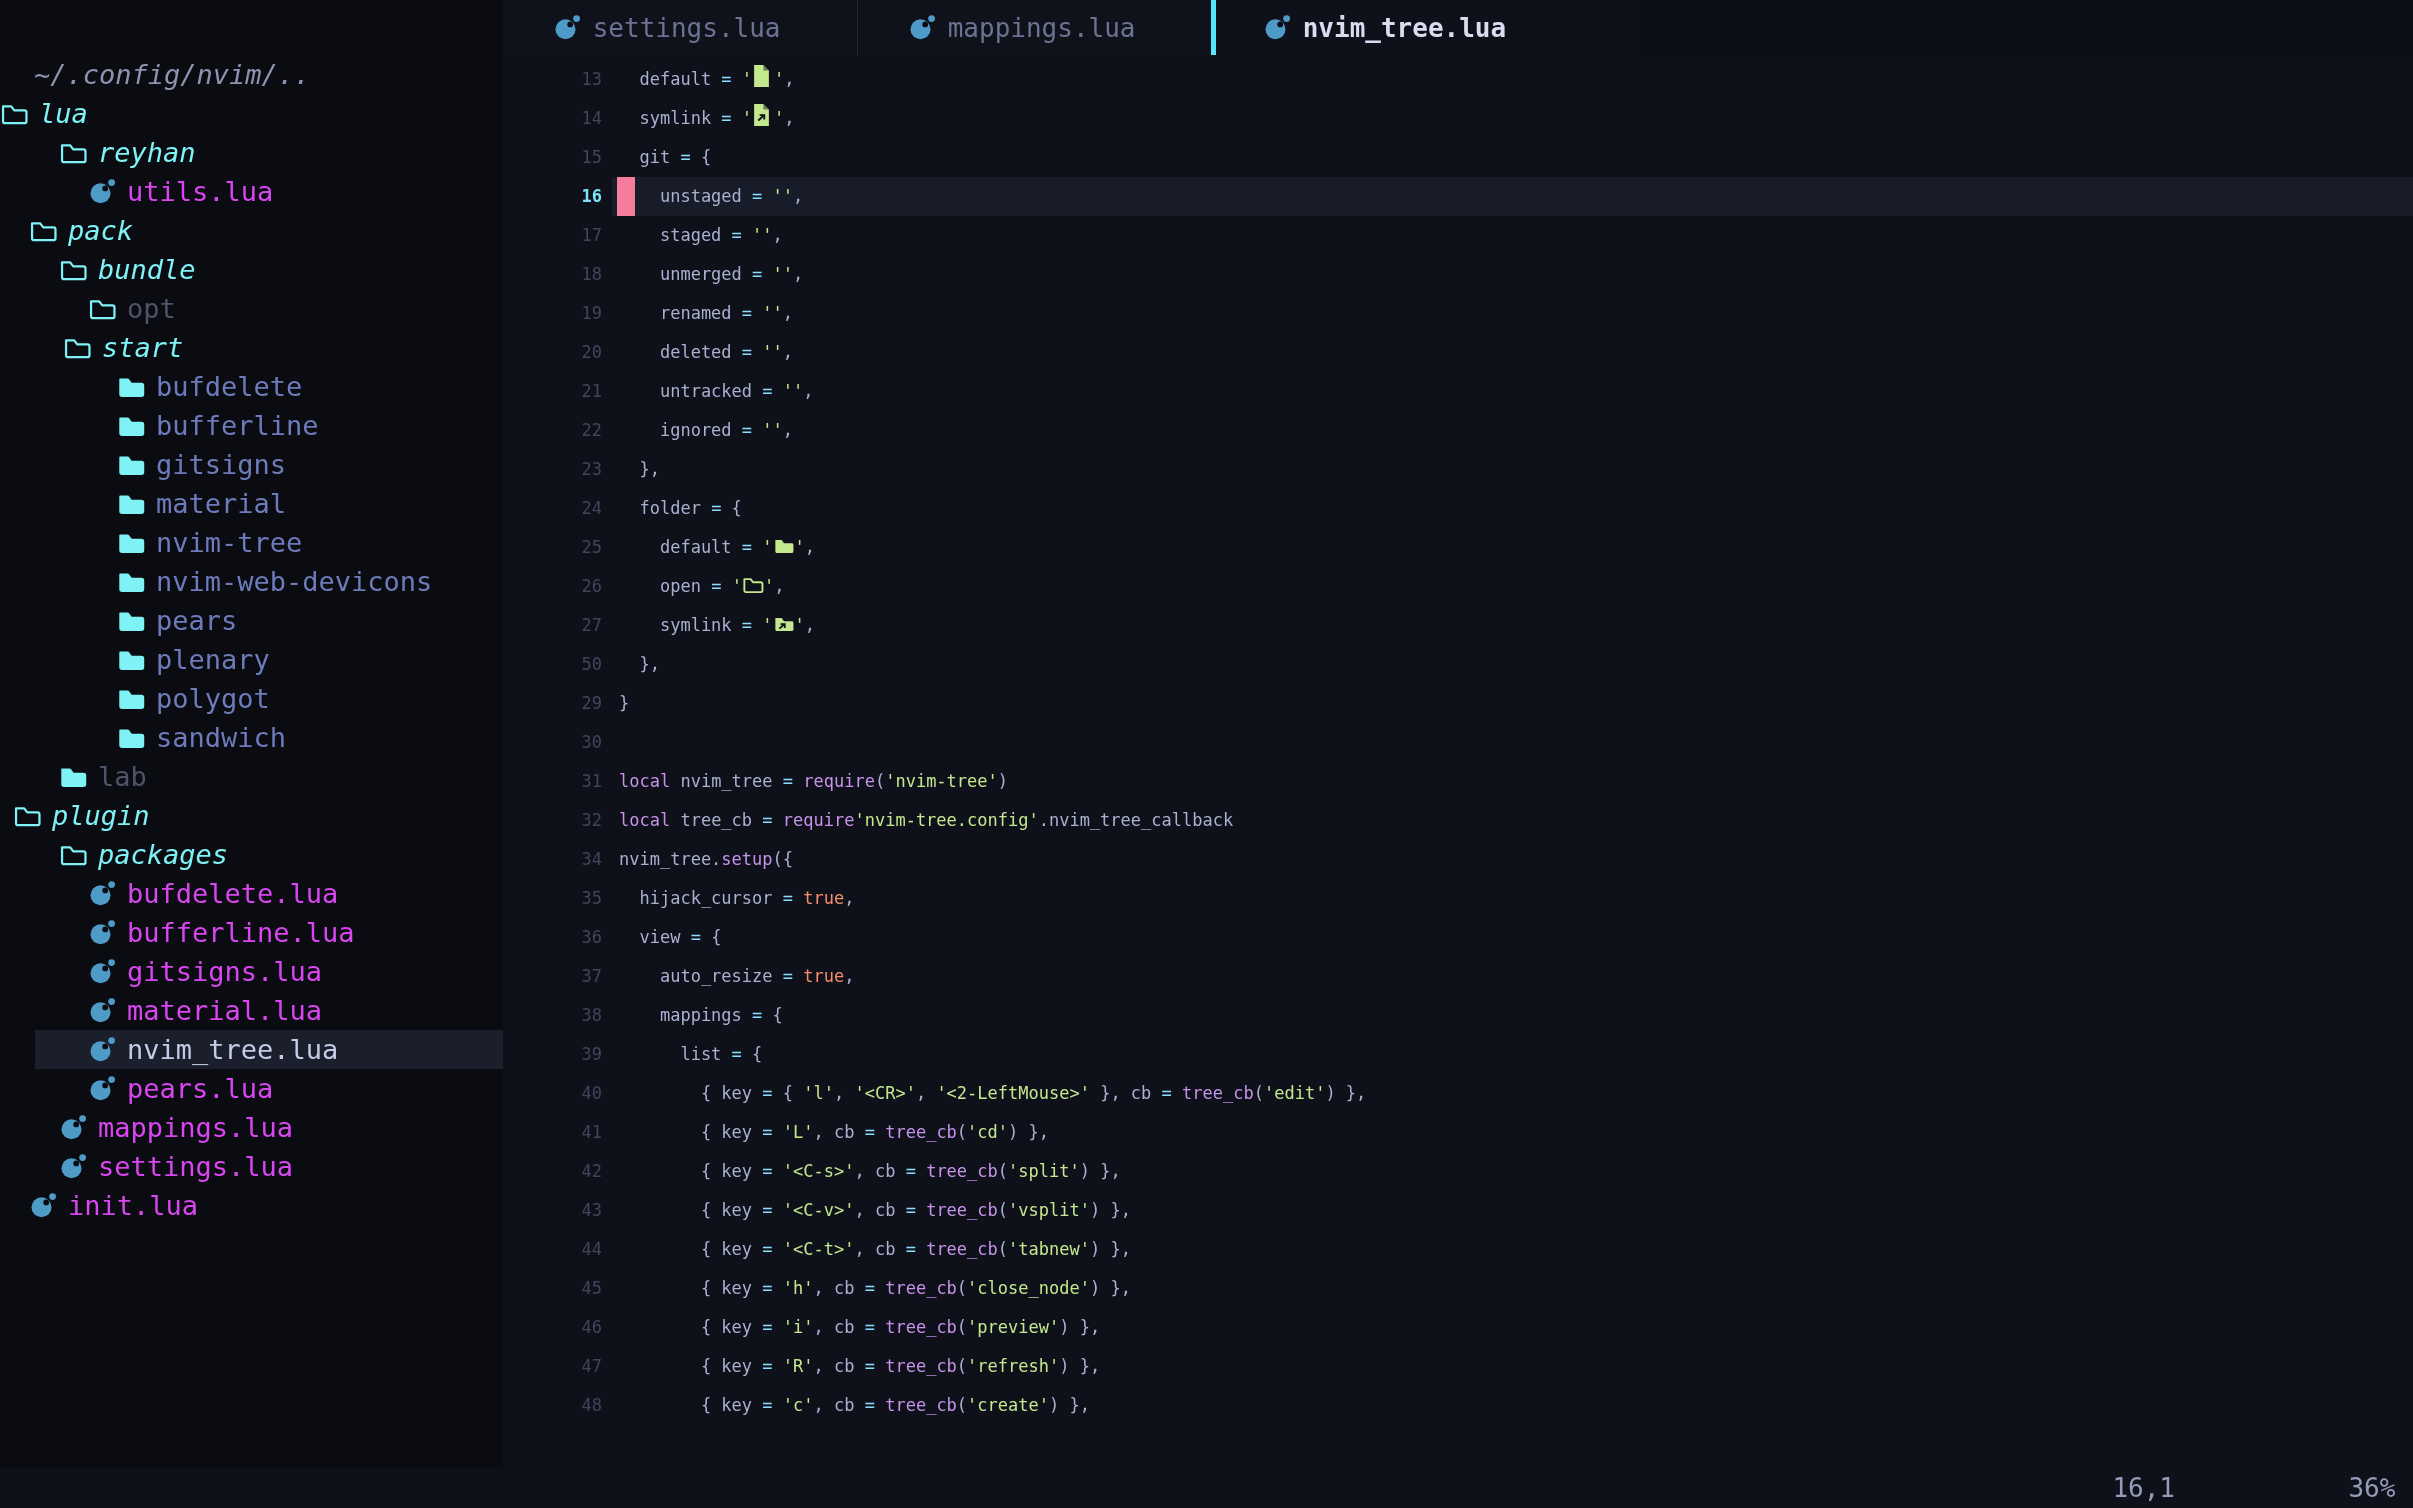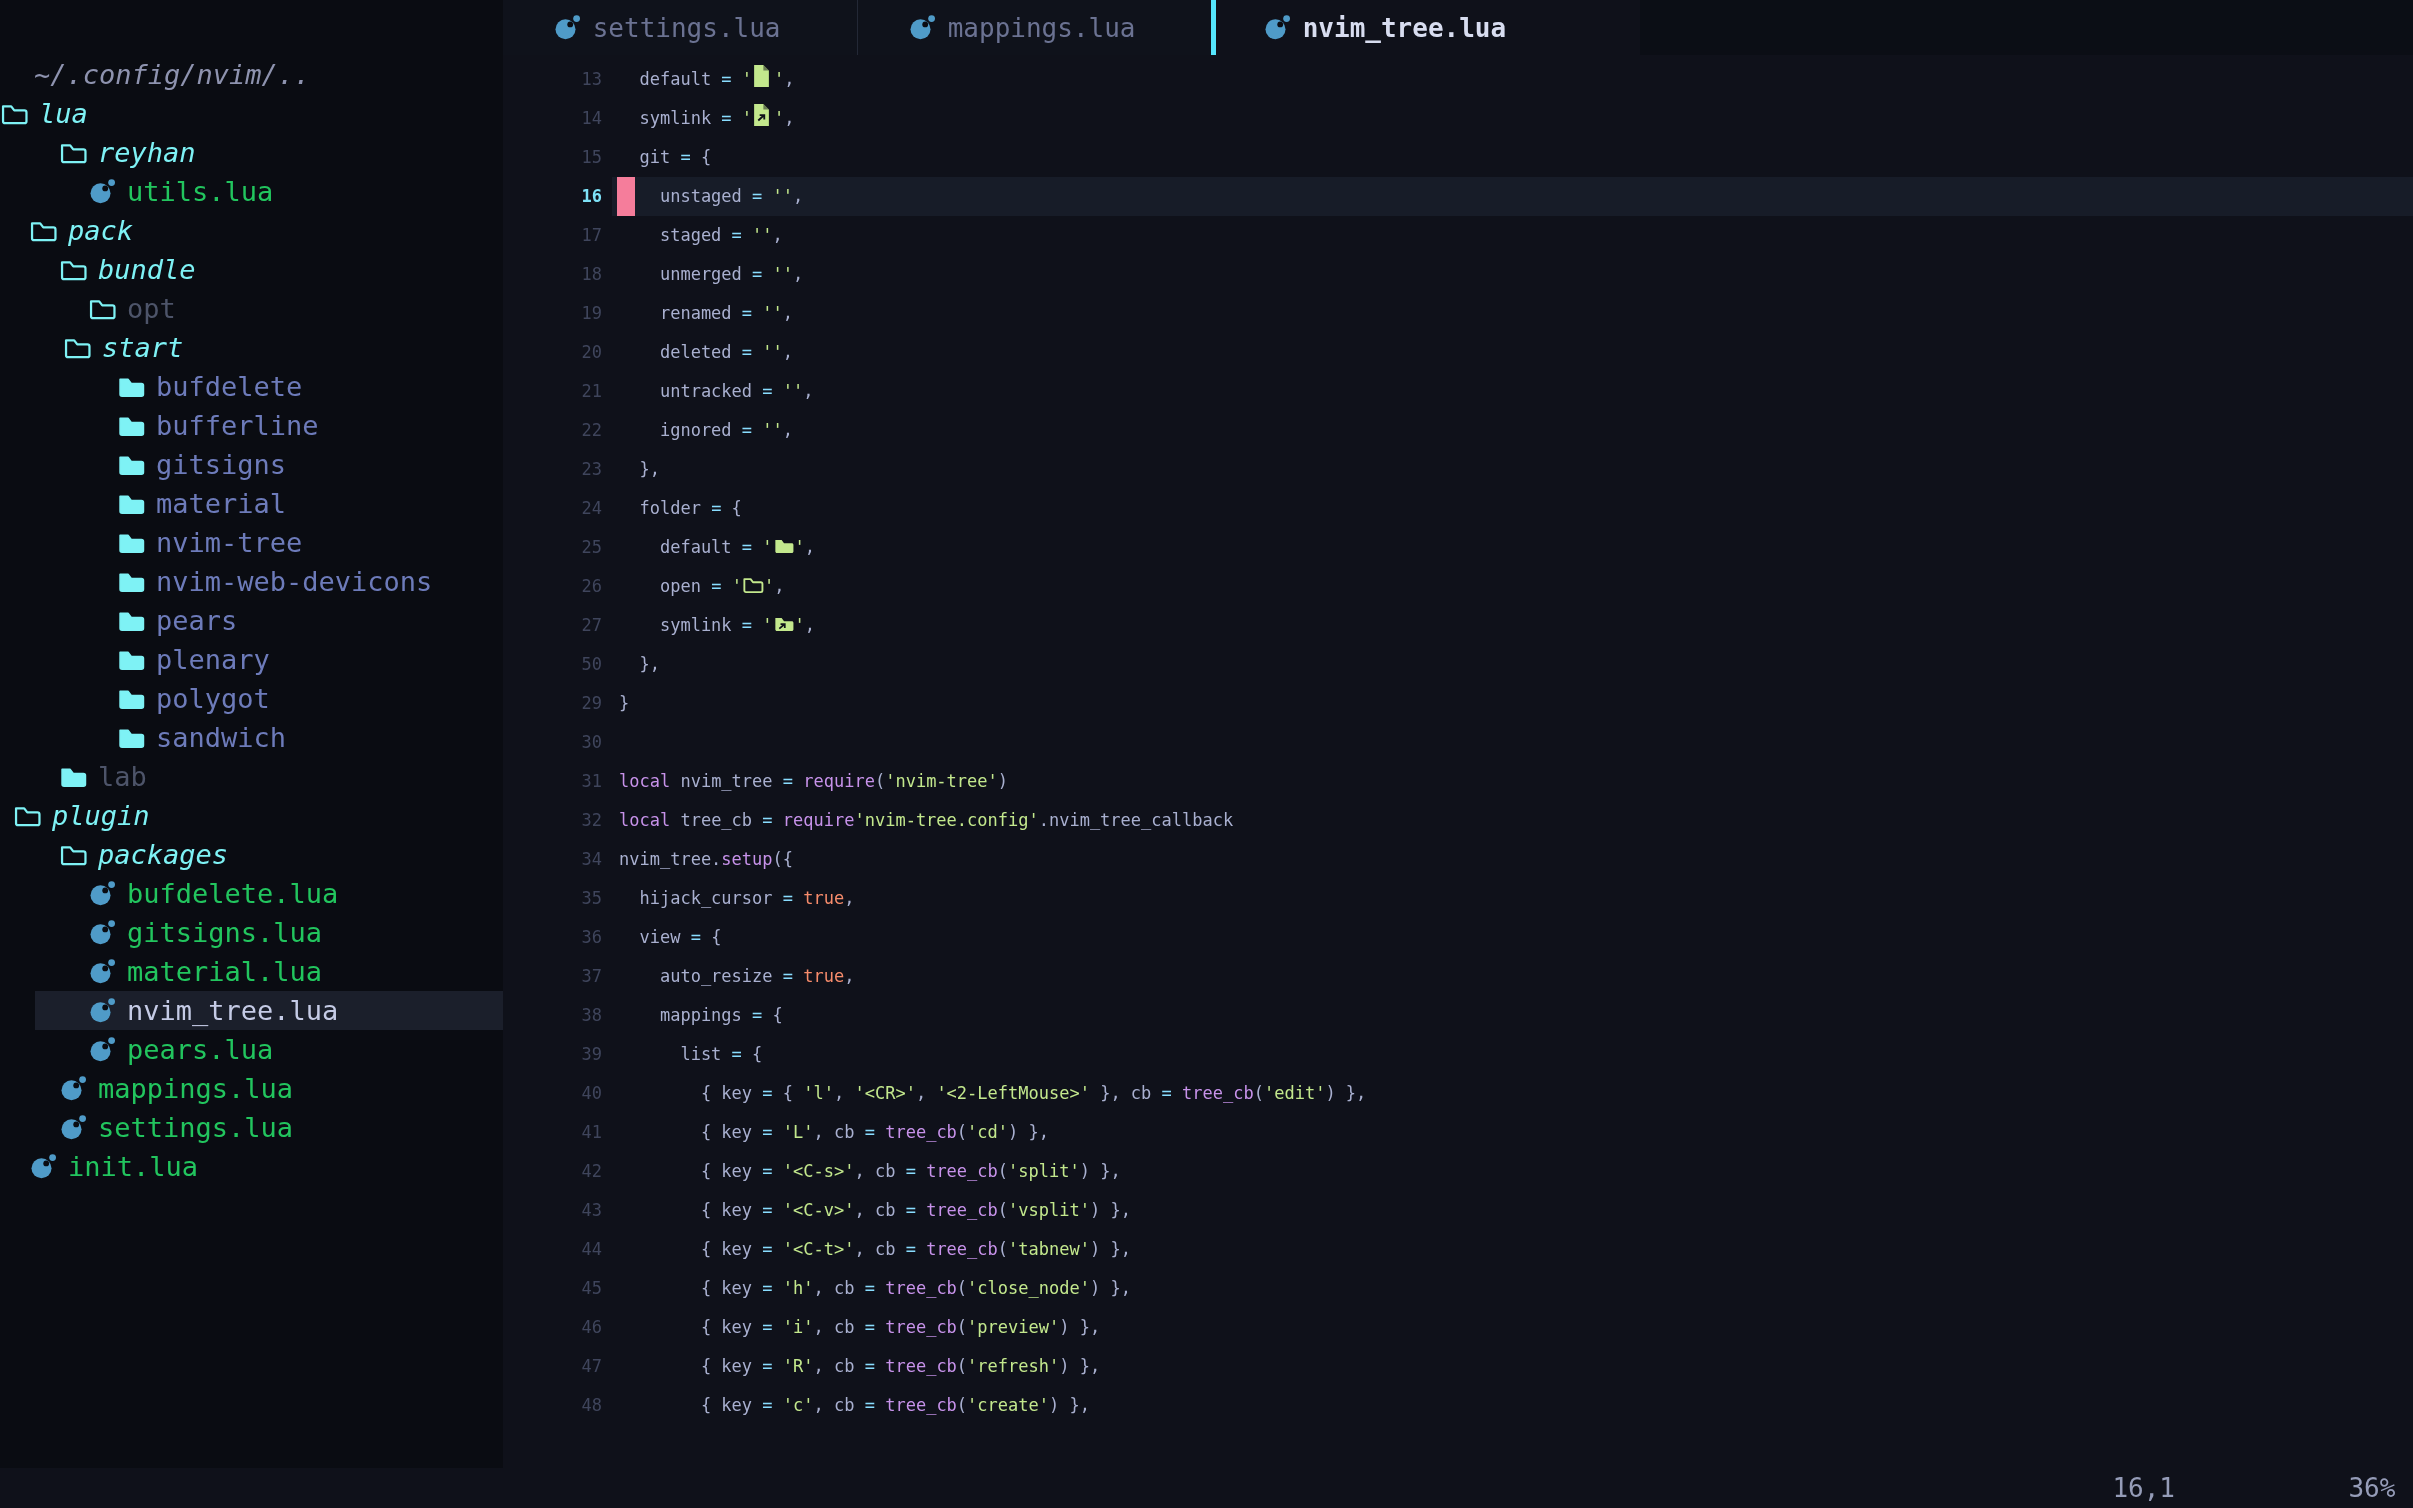--- a/index.html
+++ b/index.html
@@ -15,21 +15,21 @@
     font-size:27px; white-space:nowrap; }
   .trow.sel::before { content:""; position:absolute; left:35px; right:0; top:0; bottom:0;
     background:#1b1f2b; }
   .trow > * { position:relative; z-index:1; }
   .ticon { display:inline-flex; width:34px; justify-content:flex-start; align-items:center; }
   .lbl { margin-left:5px; }
   .st-root { color:#8e93af; font-style:italic; }
   .st-open { color:var(--cyan, #7ef2f5); font-style:italic; }
   .st-pkg  { color:#6d7bba; }
   .st-dim  { color:#4d5469; }
-  .st-file { color:#22c55e; }
+  .st-file { color:#d946ef; }
   .sel .st-file { color:#c5cbe6; }
 
   
   .tabline { position:absolute; left:503px; top:0; right:0; height:55px;
     background:#0b0e15; display:flex; overflow:hidden; }
   .tab { position:relative; display:flex; align-items:center; height:55px;
     background:#0f121b; font-size:26px; color:#6b7292;
     padding-left:50px; width:354px; }
   .tab + .tab { border-left:1.7px solid #232836; }
   .tab .tab-icon { display:inline-flex; margin-right:11.7px; }
@@ -239,20 +239,30 @@
       </div>
       <div class="trow" style="padding-left:88px">
         <span class="ticon">
           <svg width="28" height="28" viewBox="0 0 28 28">
             <circle cx="12.5" cy="15.2" r="10" fill="#4f9bc8"></circle>
             <circle cx="23.6" cy="4.6" r="3.4" fill="#4f9bc8"></circle>
             <circle cx="17.2" cy="10.4" r="2.9" fill="#0a0c12"></circle>
           </svg>
         </span>
         <span class="lbl st-file">bufdelete.lua</span>
+      </div>
+      <div class="trow" style="padding-left:88px">
+        <span class="ticon">
+          <svg width="28" height="28" viewBox="0 0 28 28">
+            <circle cx="12.5" cy="15.2" r="10" fill="#4f9bc8"></circle>
+            <circle cx="23.6" cy="4.6" r="3.4" fill="#4f9bc8"></circle>
+            <circle cx="17.2" cy="10.4" r="2.9" fill="#0a0c12"></circle>
+          </svg>
+        </span>
+        <span class="lbl st-file">bufferline.lua</span>
       </div>
       <div class="trow" style="padding-left:88px">
         <span class="ticon">
           <svg width="28" height="28" viewBox="0 0 28 28">
             <circle cx="12.5" cy="15.2" r="10" fill="#4f9bc8"></circle>
             <circle cx="23.6" cy="4.6" r="3.4" fill="#4f9bc8"></circle>
             <circle cx="17.2" cy="10.4" r="2.9" fill="#0a0c12"></circle>
           </svg>
         </span>
         <span class="lbl st-file">gitsigns.lua</span>

